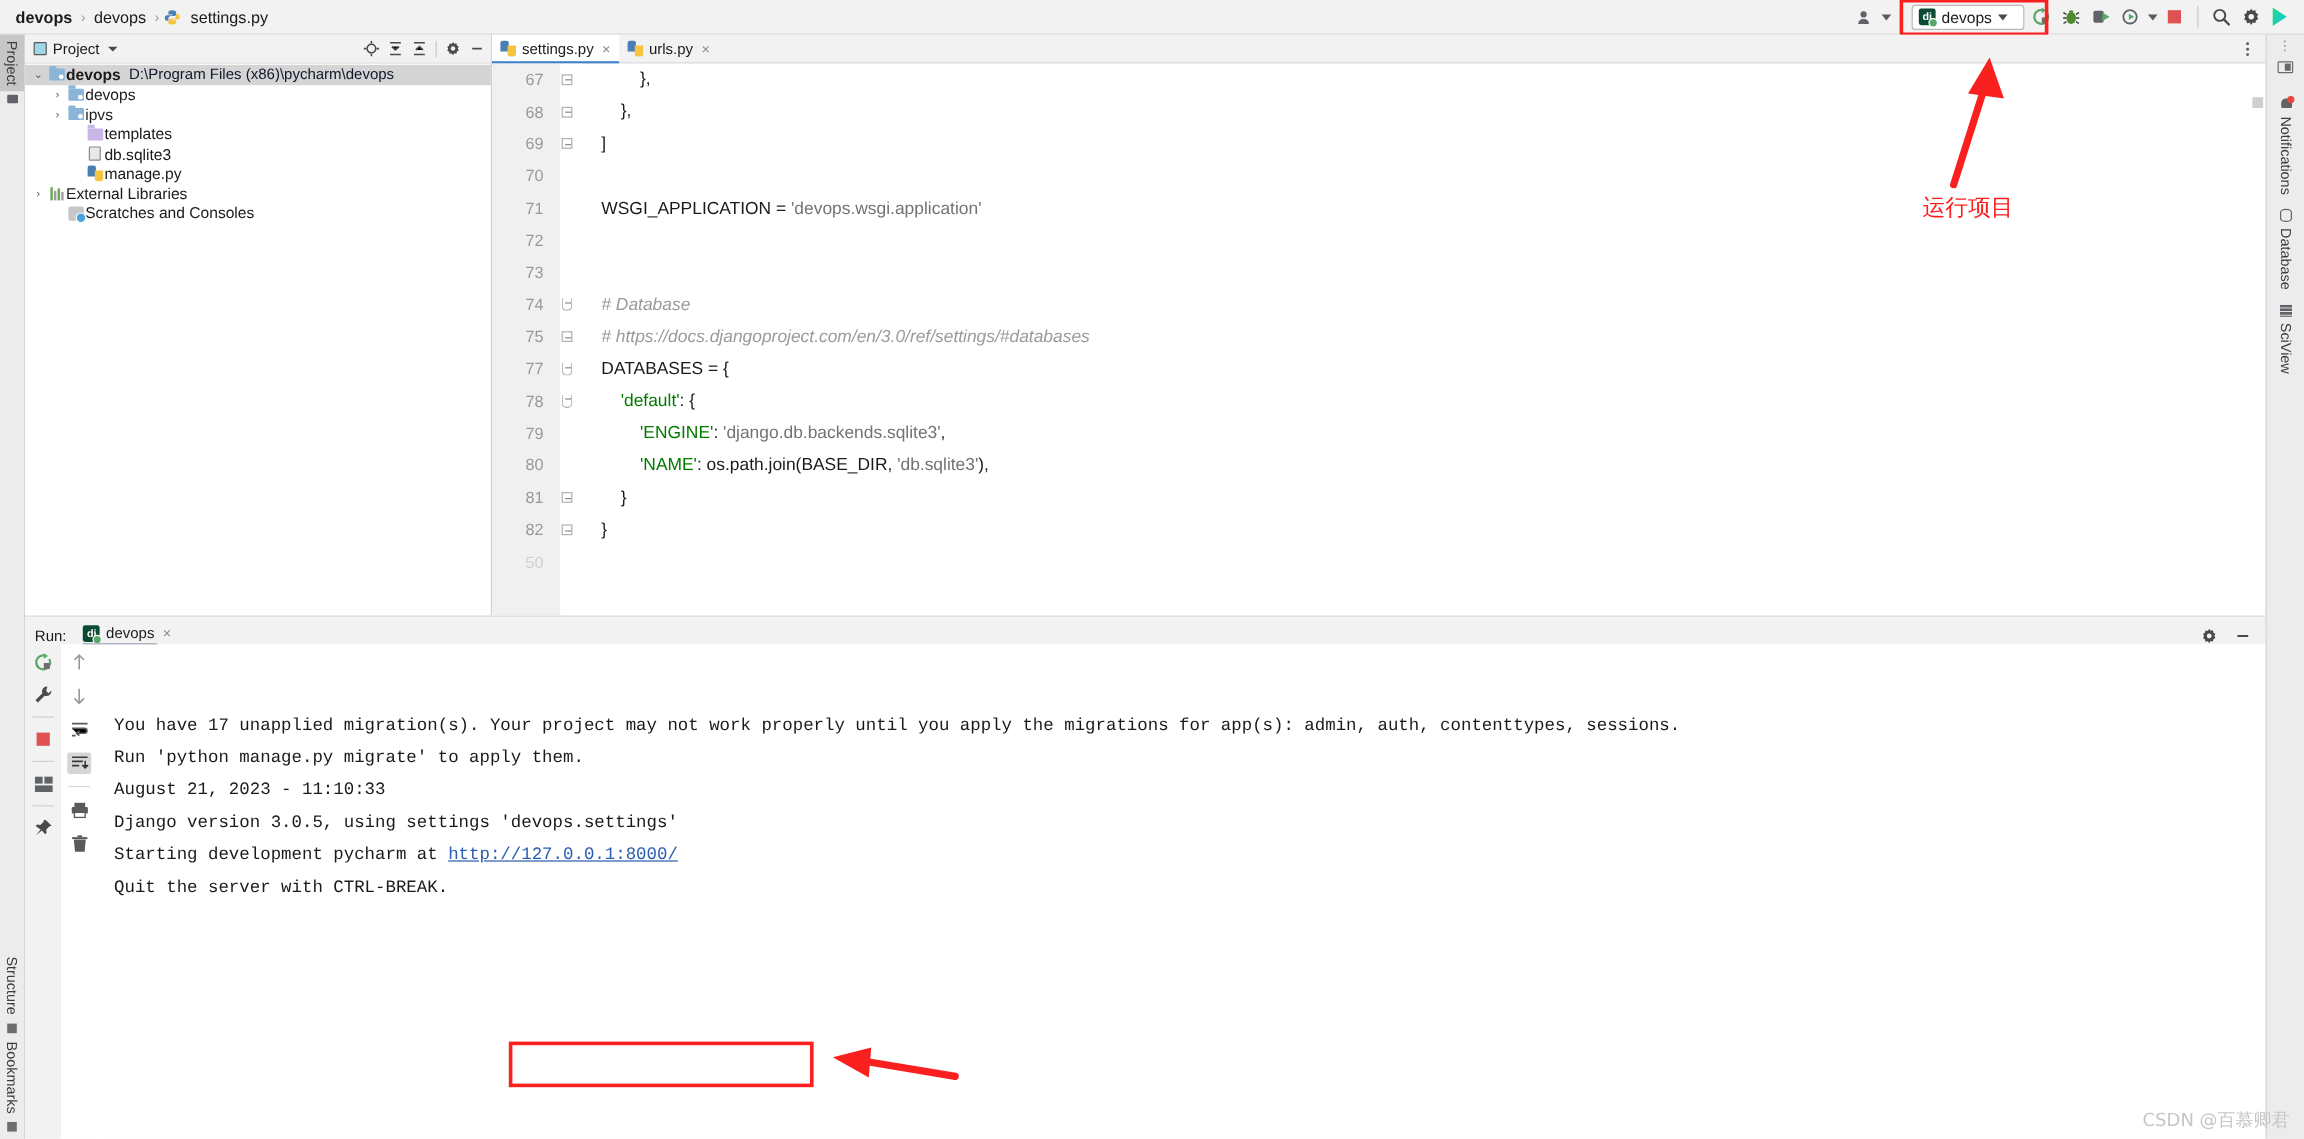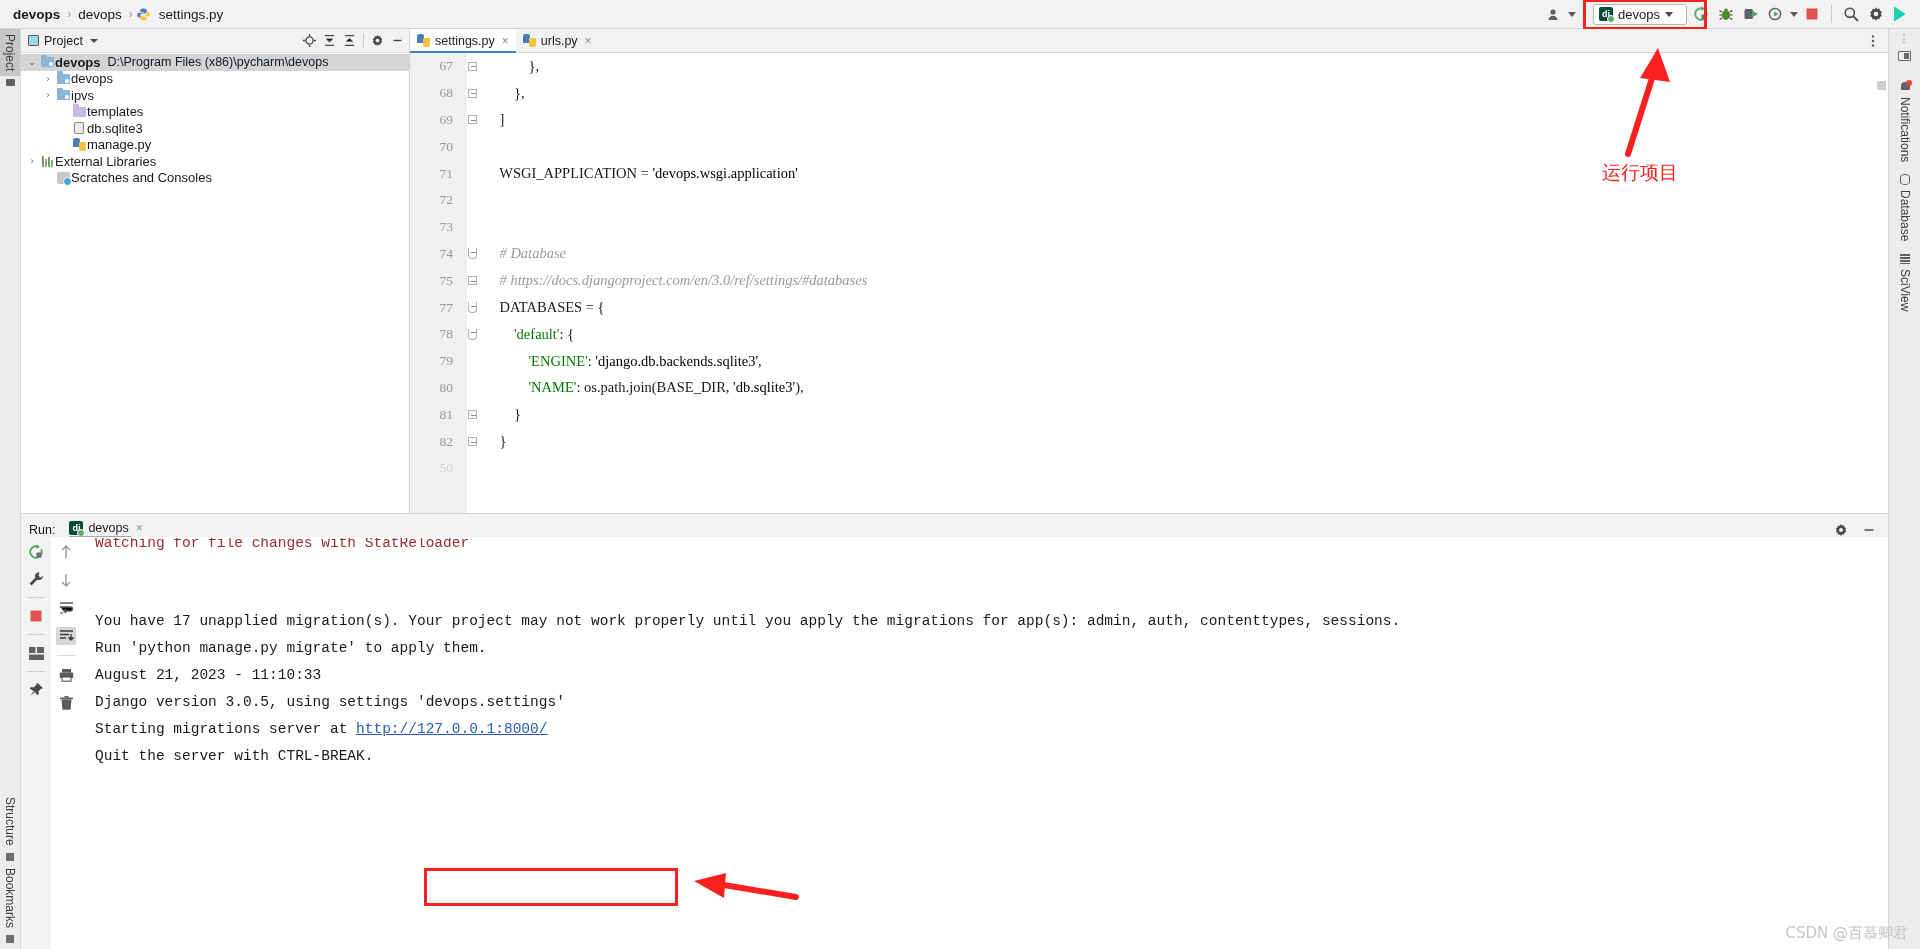--- a/index.html
+++ b/index.html
@@ -115,28 +115,28 @@
   .etab { display: flex; align-items: center; gap: 5px; padding: 0 7px; font-size: 12.5px; color: #1a1a1a; position: relative; }
   .etab.active { background: #fff; }
   .etab.active::after { content:''; position:absolute; left:0; right:0; bottom:-1px; height:2px; background:#4083c9; }
   .tab-x { color: #8a8a8a; font-size: 12px; margin-left: 2px; }
   .tabbar-right { margin-left: auto; display: flex; align-items: center; padding-right: 8px; color:#5a5a5a; }
 
   .code-area { position: relative; height: 460px; background: #fff; overflow: hidden; }
   .gutter { position: absolute; left: 0; top: 0; width: 57px; height: 100%; background: #f0f0f0; }
   .fold-col { position: absolute; left: 57px; top: 0; width: 18px; height: 100%; background: #fff; }
   .code-lines { position: absolute; left: 0; top: 0; right: 0; }
-  .cline { height: 26.8px; display: flex; align-items: center; font-family: Liberation Serif, serif; font-size: 14.5px; }
+  .cline { height: 26.8px; display: flex; align-items: center; font-family: Liberation Sans, sans-serif; font-size: 14.5px; }
   .lnum { width: 50px; text-align: right; color: #999999; font-size: 13.5px; padding-right: 7px; flex: none; }
   .fmark { width: 25px; flex: none; display: flex; align-items: center; justify-content: center; }
   .fbox { width: 9px; height: 9px; border: 1px solid #b0b0b0; display:block; position: relative; }
   .fbox::after { content:''; position:absolute; left:1.5px; top:3.5px; width:5px; height:1px; background:#8a8a8a; }
   .fbox.rnd { border-radius: 0 0 4px 4px; border-top: none; height: 11px; }
   .ctext { white-space: pre; color: #1a1a1a; }
-  .s-str { color: #000000; }
+  .s-str { color: #737373; }
   .s-key { color: #027a00; }
   .s-com { color: #9a9a9a; font-style: italic; }
   .ed-warn { position:absolute; right:2px; top:28px; width:9px; height:9px; background:#cfcfcf; }
 
   
   .runpanel {
     position: absolute; top: 513px; left: 21px; width: 1867px; height: 436px; background: #fff;
     border-top: 1px solid #d4d4d4;
   }
   .run-head { height: 23px; background: #f2f2f2; display: flex; align-items: flex-end; padding-left: 8px; }
@@ -665,28 +665,27 @@
         <span class="rt-ico">
           <svg width="13" height="15" viewBox="0 0 13 15">
               <path d="M1.5 3.5h10l-1 10.2H2.5z" fill="#5a5a5a"></path>
               <rect x="0" y="1.6" width="13" height="1.6" fill="#5a5a5a"></rect>
               <rect x="4.5" y="0" width="4" height="1.6" fill="#5a5a5a"></rect>
             </svg>
         </span>
       </div>
 
       <div class="console">
-        <div class="coline co-red" style="height:16px;line-height:10px;overflow:hidden">Watching for file changes with StatReloader</div>
         <div class="coline"></div>
         <div class="coline"></div>
         <div class="coline">You have 17 unapplied migration(s). Your project may not work properly until you apply the migrations for app(s): admin, auth, contenttypes, sessions.</div>
         <div class="coline">Run 'python manage.py migrate' to apply them.</div>
         <div class="coline">August 21, 2023 - 11:10:33</div>
         <div class="coline">Django version 3.0.5, using settings 'devops.settings'</div>
-        <div class="coline"><span>Starting migrations server at </span><span class="co-link">http://127.0.0.1:8000/</span></div>
+        <div class="coline"><span>Starting development pycharm at </span><span class="co-link">http://127.0.0.1:8000/</span></div>
         <div class="coline">Quit the server with CTRL-BREAK.</div>
       </div>
       <div class="console-scroll"></div>
     </div>
   </div>
 
   <div class="right-rail">
     <div class="rr-top-dots">⋮</div>
     <div class="rr-panel-ico"></div>
     <div style="margin-top:14px">

